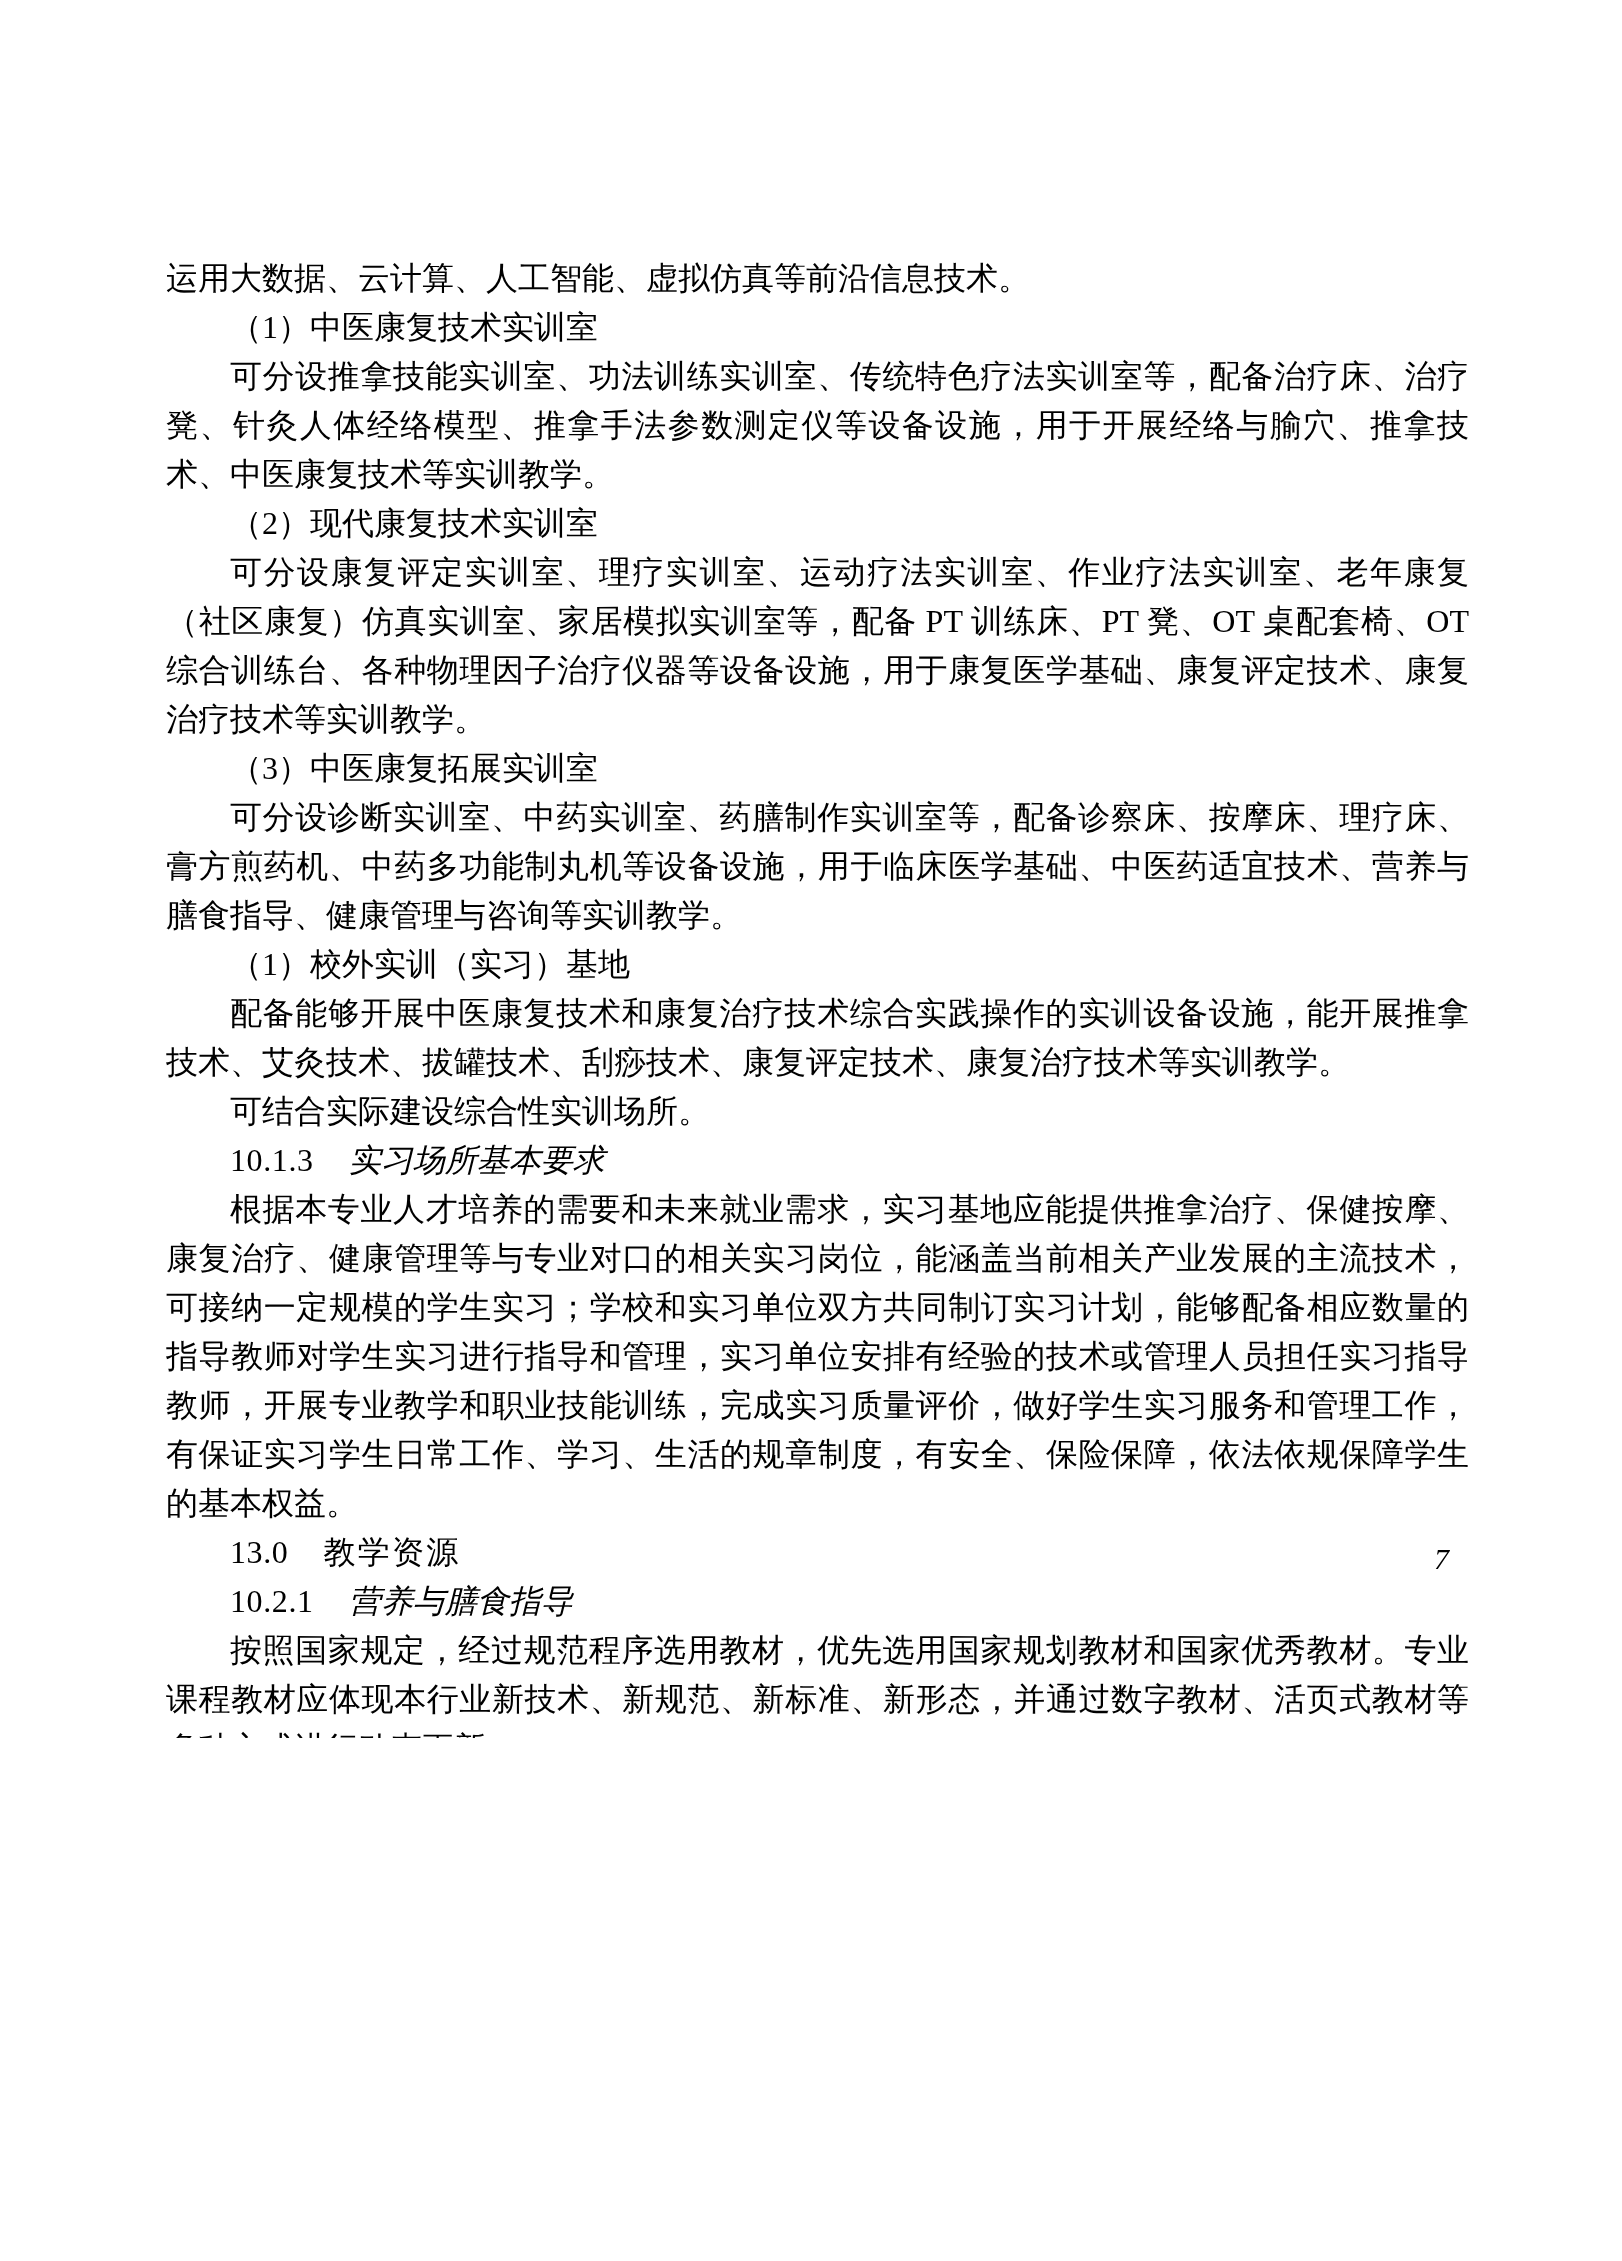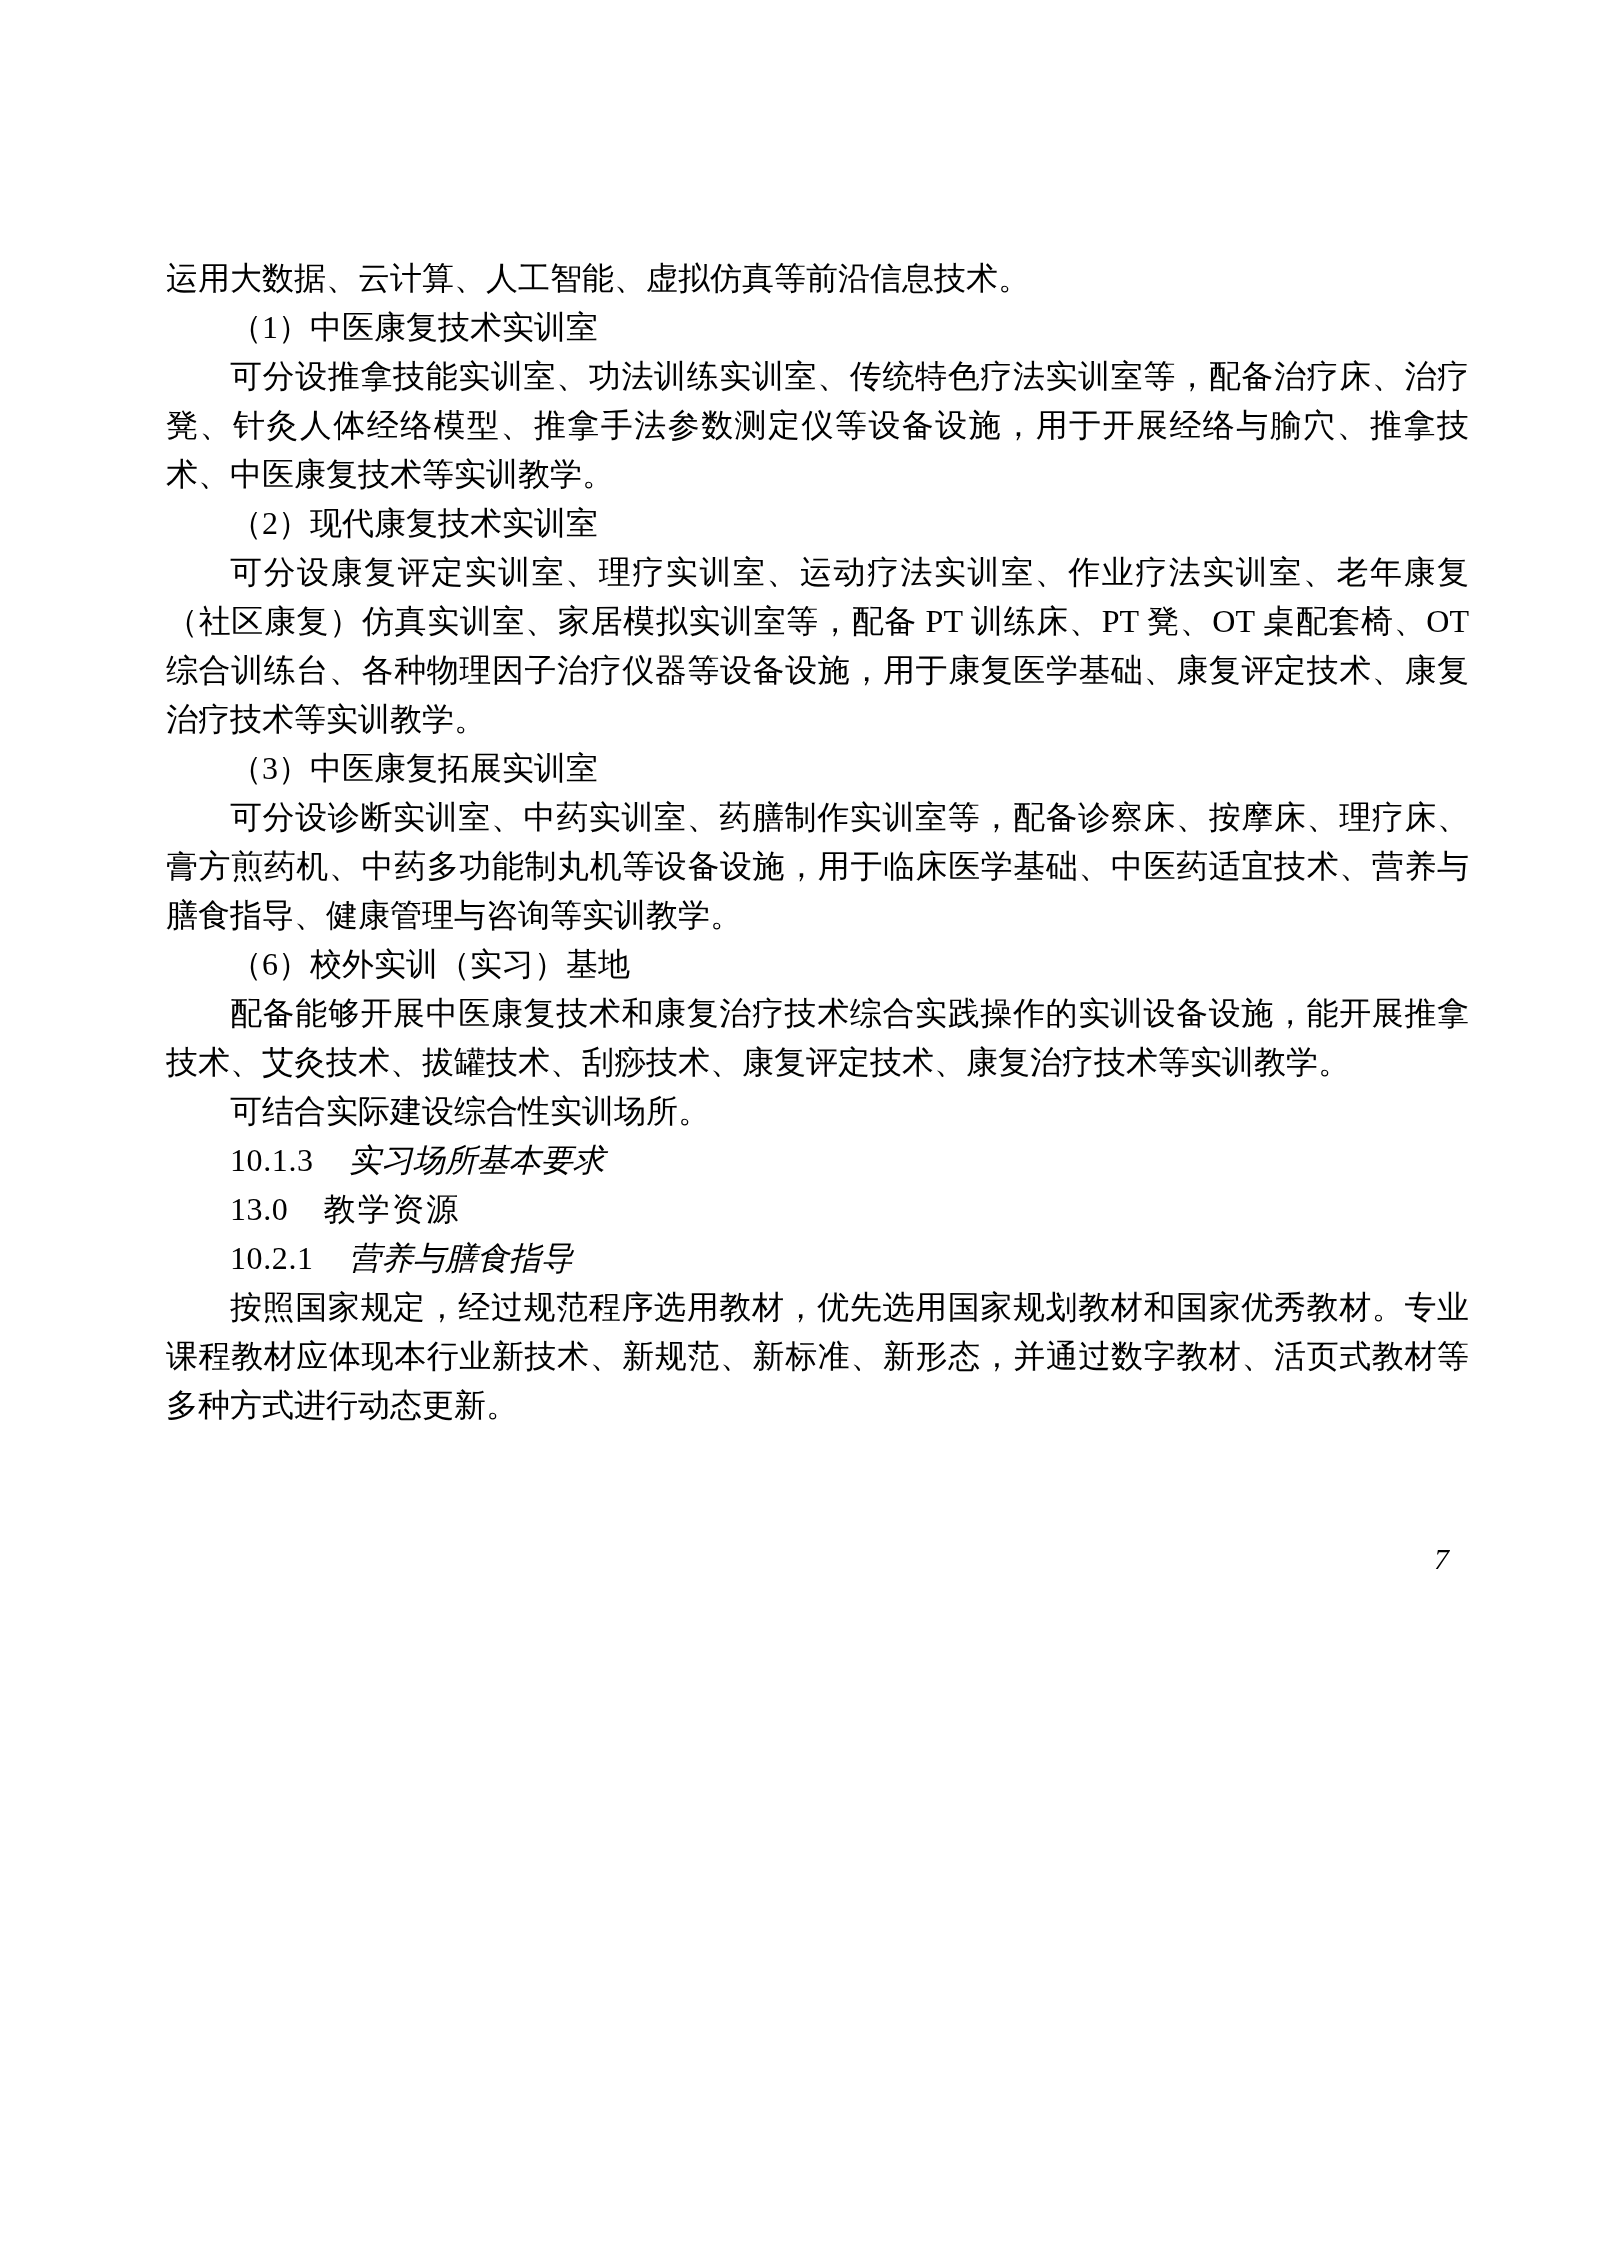--- a/index.html
+++ b/index.html
@@ -62,23 +62,24 @@
 
 <div class="page">
   <div class="doc-body" id="doc-body">
       <p class="para no-indent">运用大数据、云计算、人工智能、虚拟仿真等前沿信息技术。</p>
       <p class="para">（1）中医康复技术实训室</p>
       <p class="para">可分设推拿技能实训室、功法训练实训室、传统特色疗法实训室等，配备治疗床、治疗凳、针灸人体经络模型、推拿手法参数测定仪等设备设施，用于开展经络与腧穴、推拿技术、中医康复技术等实训教学。</p>
       <p class="para">（2）现代康复技术实训室</p>
       <p class="para">可分设康复评定实训室、理疗实训室、运动疗法实训室、作业疗法实训室、老年康复（社区康复）仿真实训室、家居模拟实训室等，配备 PT 训练床、PT 凳、OT 桌配套椅、OT 综合训练台、各种物理因子治疗仪器等设备设施，用于康复医学基础、康复评定技术、康复治疗技术等实训教学。</p>
       <p class="para">（3）中医康复拓展实训室</p>
       <p class="para">可分设诊断实训室、中药实训室、药膳制作实训室等，配备诊察床、按摩床、理疗床、膏方煎药机、中药多功能制丸机等设备设施，用于临床医学基础、中医药适宜技术、营养与膳食指导、健康管理与咨询等实训教学。</p>
-      <p class="para">（6）校外实训（实习）基地</p>
+      <p class="para">（1）校外实训（实习）基地</p>
       <p class="para">配备能够开展中医康复技术和康复治疗技术综合实践操作的实训设备设施，能开展推拿技术、艾灸技术、拔罐技术、刮痧技术、康复评定技术、康复治疗技术等实训教学。</p>
       <p class="para">可结合实际建设综合性实训场所。</p>
       <p class="heading h3"><span class="hnum">10.1.3</span><span class="htitle">实习场所基本要求</span></p>
+      <p class="para">根据本专业人才培养的需要和未来就业需求，实习基地应能提供推拿治疗、保健按摩、康复治疗、健康管理等与专业对口的相关实习岗位，能涵盖当前相关产业发展的主流技术，可接纳一定规模的学生实习；学校和实习单位双方共同制订实习计划，能够配备相应数量的指导教师对学生实习进行指导和管理，实习单位安排有经验的技术或管理人员担任实习指导教师，开展专业教学和职业技能训练，完成实习质量评价，做好学生实习服务和管理工作，有保证实习学生日常工作、学习、生活的规章制度，有安全、保险保障，依法依规保障学生的基本权益。</p>
       <p class="heading h2"><span class="hnum">13.0</span><span class="htitle">教学资源</span></p>
       <p class="heading h3"><span class="hnum">10.2.1</span><span class="htitle">营养与膳食指导</span></p>
       <p class="para">按照国家规定，经过规范程序选用教材，优先选用国家规划教材和国家优秀教材。专业课程教材应体现本行业新技术、新规范、新标准、新形态，并通过数字教材、活页式教材等多种方式进行动态更新。</p>
     </div>
   <div class="page-number">7</div>
 </div>
 
 
 </body></html>

